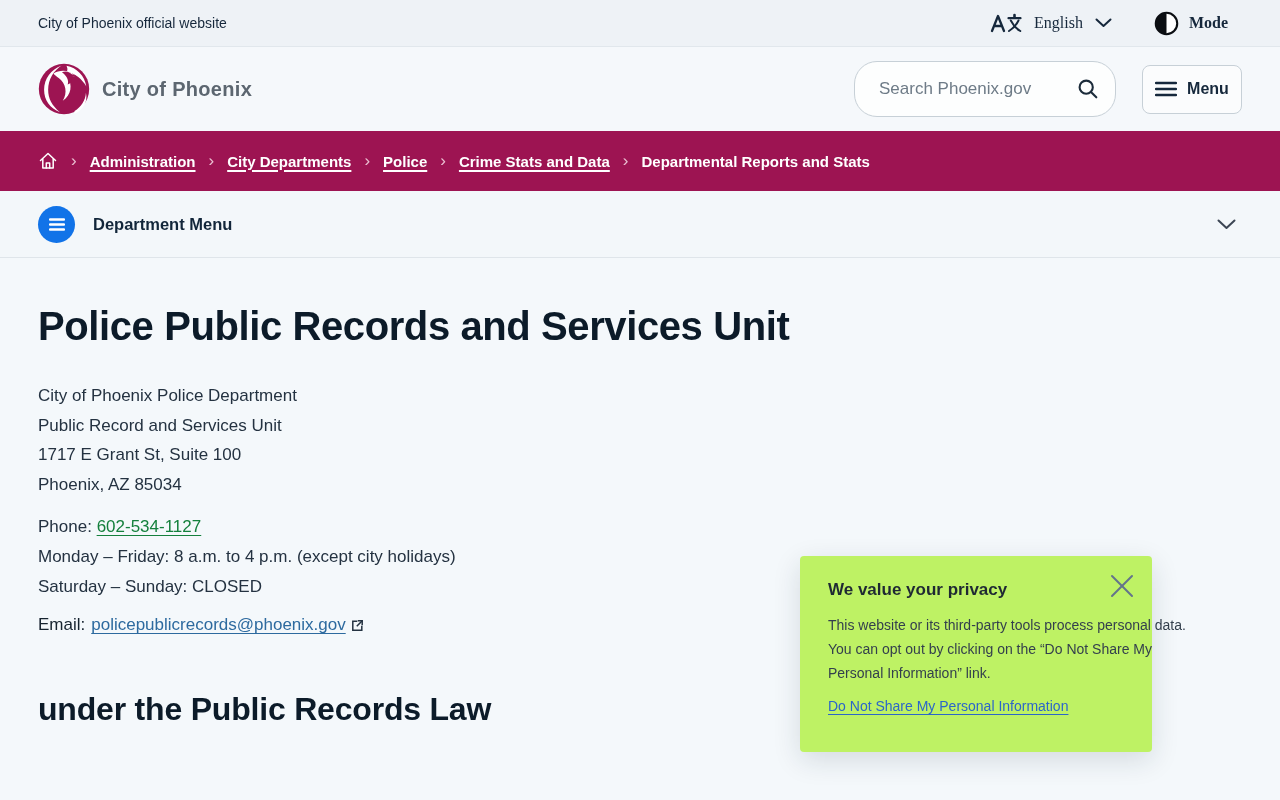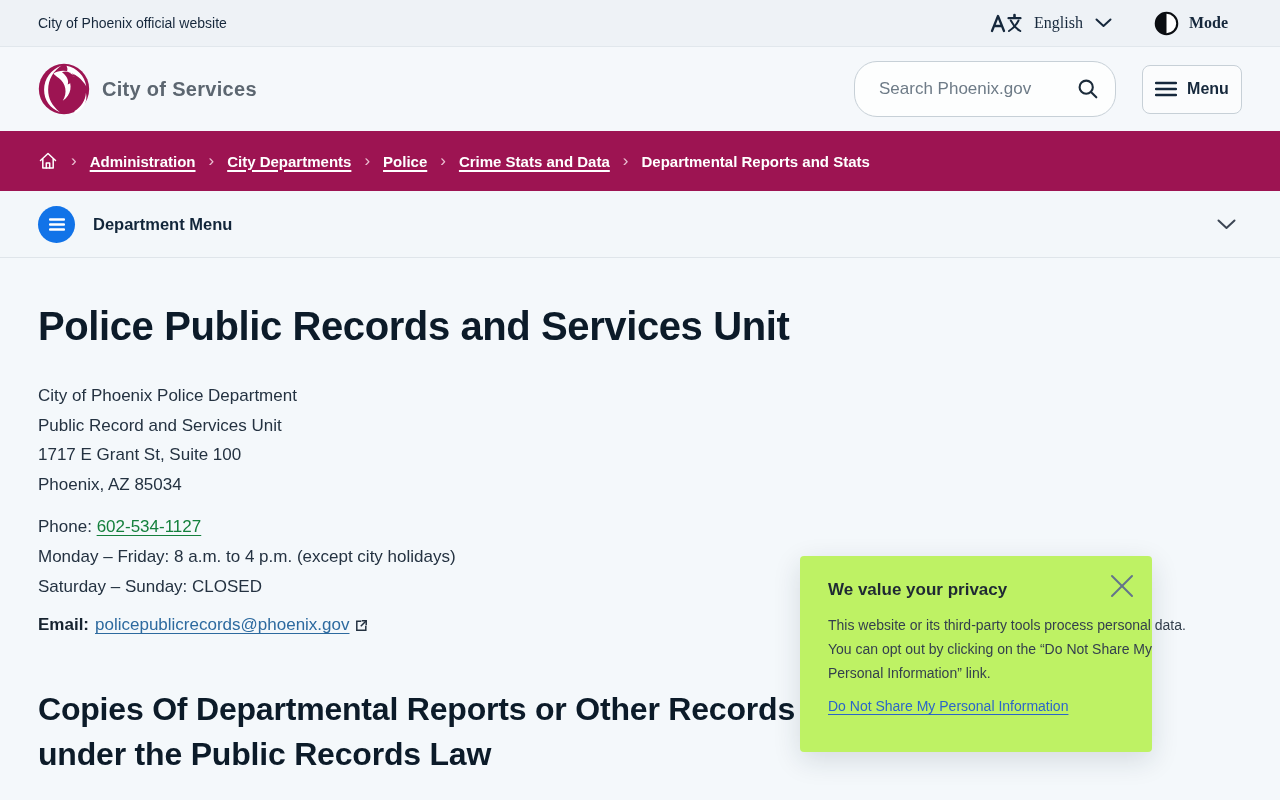--- a/index.html
+++ b/index.html
@@ -48,21 +48,21 @@
   .dept-label { margin-left:18px; font-size:16.5px; font-weight:bold; color:#12263A; }
   .dept-chevron { margin-left:auto; cursor:pointer; display:flex; padding-right:6px; }
 
   
   .main { padding:46px 38px 0 38px; position:relative; }
   .page-title { font-size:40px; font-weight:800; color:#0C1B29; letter-spacing:-0.4px; }
   .address { margin-top:32px; font-size:17px; color:#243241; line-height:29.6px; }
   .contact { margin-top:13px; font-size:17px; color:#243241; line-height:29.6px; }
   .phone-link { color:#15803d; text-decoration:underline; text-underline-offset:3px; cursor:pointer; }
   .email-row { margin-top:14px; font-size:17px; color:#243241; display:flex; align-items:center; gap:6px; }
-  .email-label { font-weight:bold; color:#16232F; }
+  .email-label { font-weight:normal; color:#16232F; }
   .email-link { color:#2D6A9F; text-decoration:underline; text-underline-offset:3px; cursor:pointer;
     display:inline-flex; align-items:center; gap:5px; }
   .section-title { margin-top:52px; font-size:32px; font-weight:800; color:#0C1B29;
     line-height:45px; letter-spacing:-0.2px; }
 
   
   .privacy-dialog { position:fixed; left:800px; top:556px; width:352px; height:196px;
     background:#bef264; border-radius:4px; box-shadow:0 8px 28px rgba(20,40,60,.14);
     padding:22px 28px 0 28px; z-index:50; }
   .privacy-title { font-size:17px; font-weight:bold; color:#1F2933; margin-top:2px; }
@@ -114,21 +114,21 @@
     <span>
       <svg width="52" height="52" viewBox="0 0 64 64">
         <circle cx="32" cy="32" r="31" fill="#9D1452"></circle>
         <path fill="#FFFFFF" d="M29 3 C16 8 7.5 19 7.5 33 C7.5 46 15 56 27 60.5 C17 52.5 12.5 44 12.5 33 C12.5 20 19.5 9 29 3 Z"></path>
         <path fill="#FFFFFF" d="M35 3.5 C48 6 57.5 16 59.5 29 C54.5 20 46 13 35.5 10.5 C37 8 36 5.5 35 3.5 Z"></path>
         <path fill="#FFFFFF" d="M45 59 C53 54 58.5 46 59 36.5 C61.5 48 55.5 57.5 45 62.5 Z"></path>
         <path fill="#FFFFFF" d="M19 13 C27 7.5 40 8.5 45.5 16 L36 17.5 C43 26 41 40 30.5 46.5 C36.5 37 34.5 25 25.5 18.5 C23 16.7 20.5 15 19 13 Z"></path>
         <path fill="#9D1452" d="M29.5 11.5 C33.5 9.5 38.5 10.3 41 13.5 L46.5 15.5 L41.5 17.6 C42.5 21.5 40.5 25.3 36.5 26.5 C38.5 21.5 35 15.5 29.5 11.5 Z"></path>
       </svg>
     </span>
-    <span class="brand-name">City of Services</span>
+    <span class="brand-name">City of Phoenix</span>
   </div>
   <div class="header-right">
     <div class="search-pill">
       <input type="text" placeholder="Search Phoenix.gov" style="">
       <button class="search-btn">
         <span>
           <svg width="22" height="22" viewBox="0 0 22 22" fill="none" stroke="#1B2B3A" stroke-width="2.1" stroke-linecap="round">
             <circle cx="9.2" cy="9.2" r="6.6"></circle>
               <line x1="14.2" y1="14.2" x2="19.3" y2="19.3"></line>
           </svg>
@@ -215,21 +215,20 @@
         <svg width="13" height="13" viewBox="0 0 13 13" fill="none" stroke="#243241" stroke-width="1.5" stroke-linecap="square">
           <path d="M5.5 2.2 H1.8 V11.2 H10.8 V7.5"></path>
           <path d="M7.5 1.8 H11.2 V5.5"></path>
           <line x1="11" y1="2" x2="6.3" y2="6.7"></line>
         </svg>
       </span>
     </a>
   </div>
 
   <h2 class="section-title">
-    <span style="display:block">Copies Of Departmental Reports or Other Records</span>
     <span style="display:block">under the Public Records Law</span>
   </h2>
 </main>
 
 <div class="privacy-dialog">
   <button class="privacy-close">
     <span>
       <svg width="26" height="26" viewBox="0 0 26 26" stroke="#64748B" stroke-width="2" stroke-linecap="round">
         <line x1="3" y1="3" x2="23" y2="23"></line>
           <line x1="23" y1="3" x2="3" y2="23"></line>

